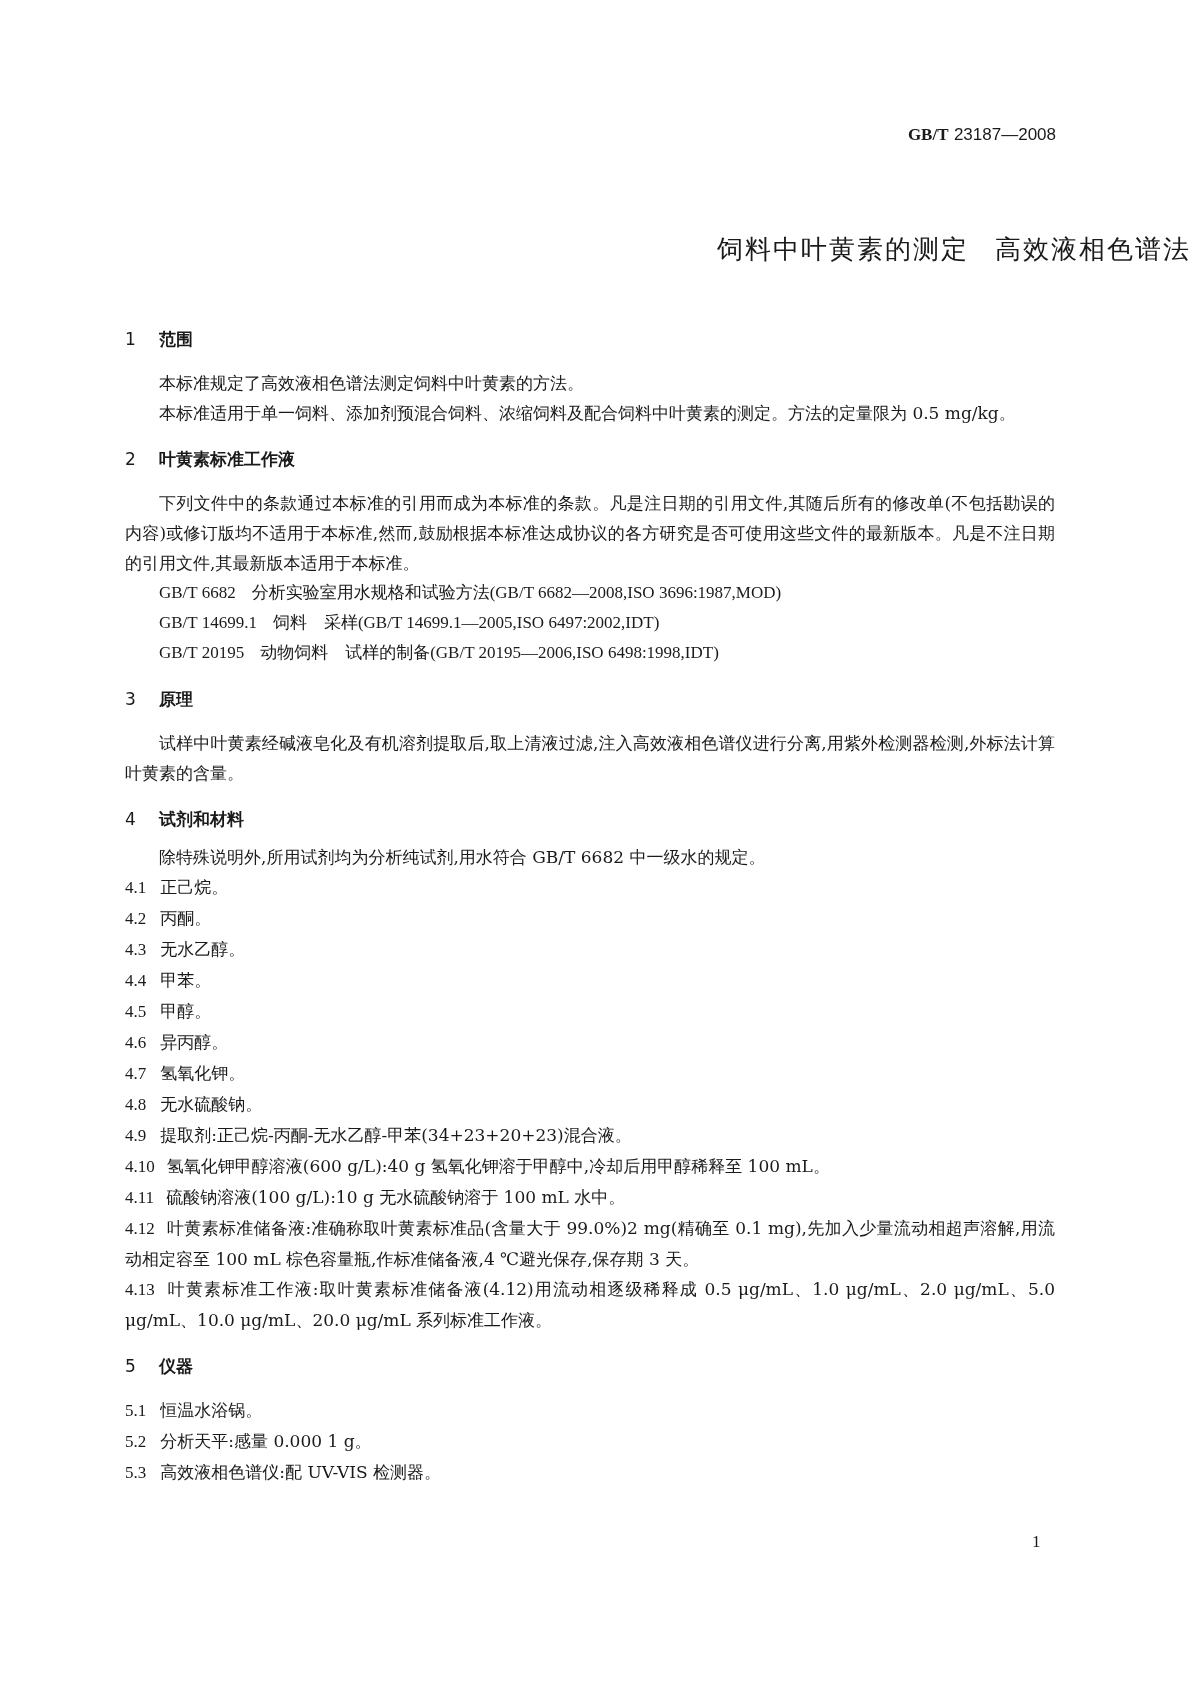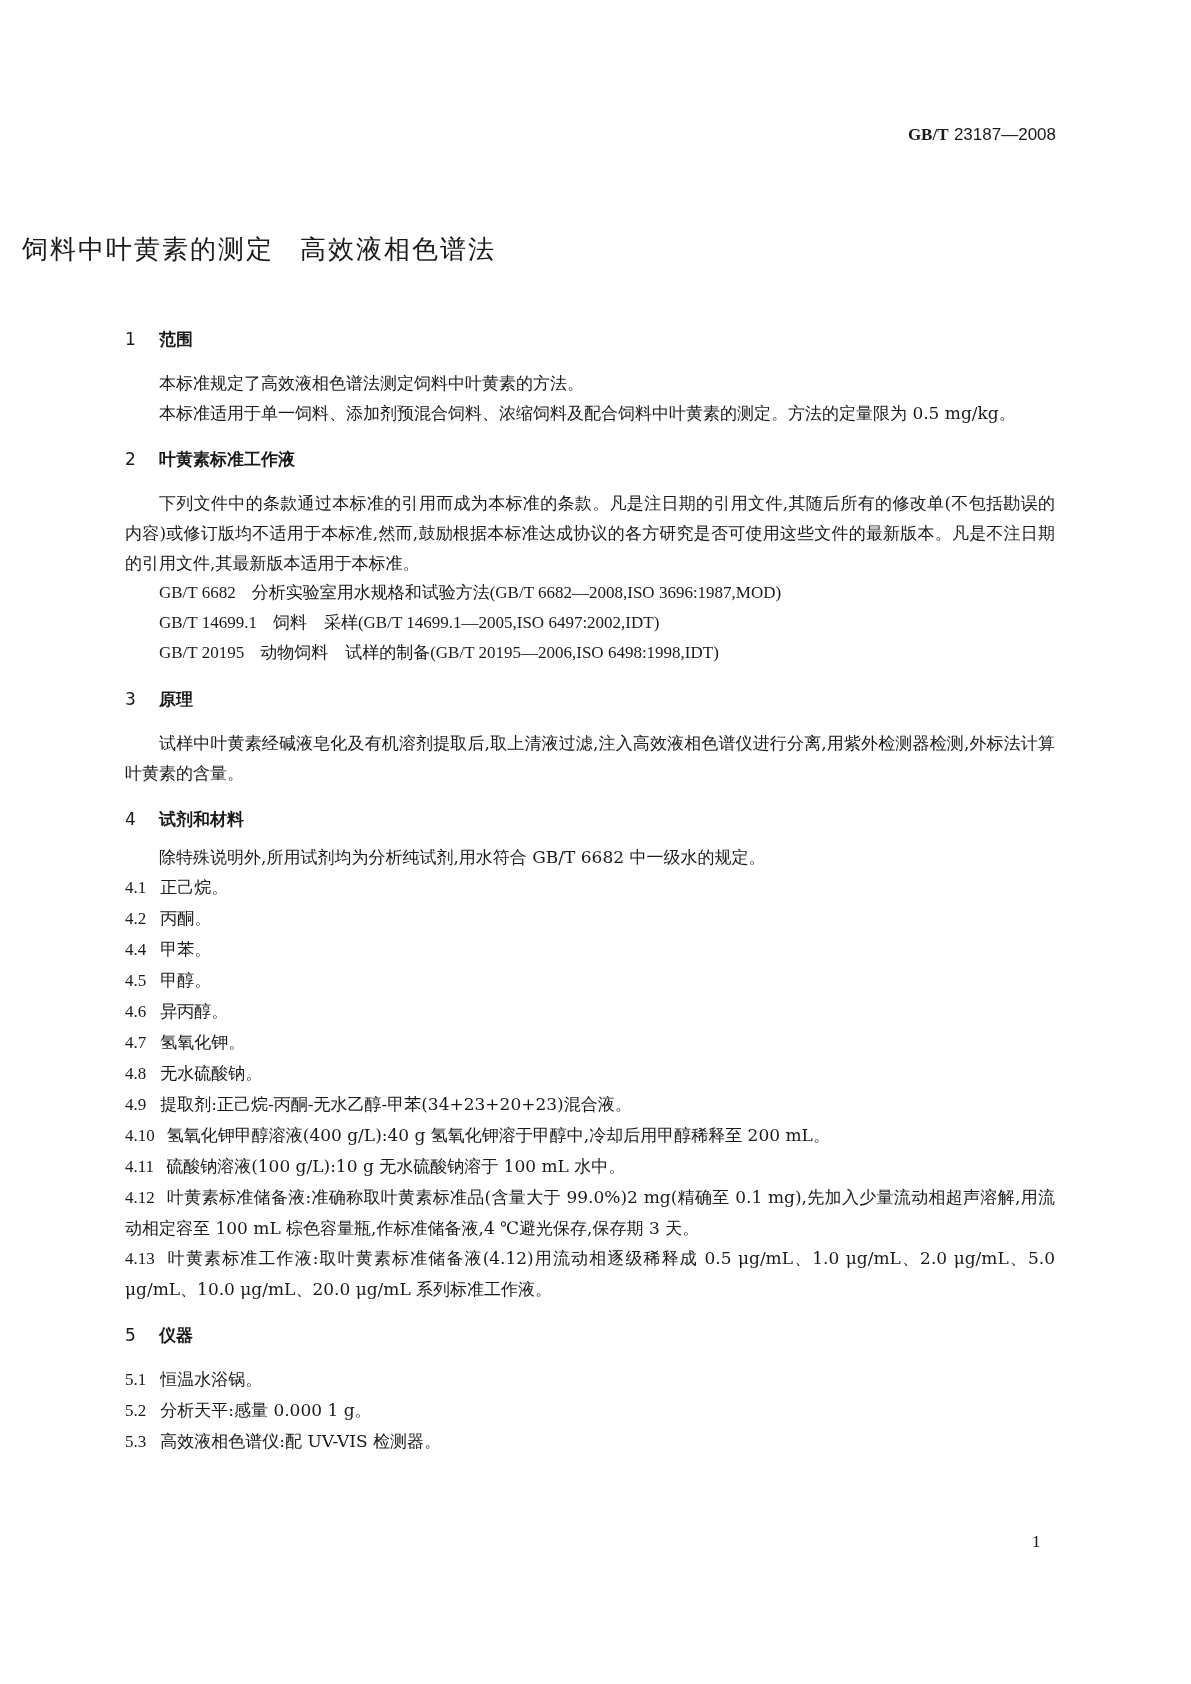--- a/index.html
+++ b/index.html
@@ -1,21 +1,21 @@
 <!DOCTYPE html>
 <html><head>
 <meta charset="utf-8">
 <style>
   html, body { margin:0; padding:0; background:#ffffff; }
   body { width:1191px; height:1684px; position:relative; overflow:hidden;
          font-family:"DejaVu Serif","Liberation Serif",serif; color:#1a1a1a; }
   .std-no { position:absolute; right:135px; top:124px; font-size:17px; }
   .std-no .gb { font-family:"Liberation Serif",serif; font-weight:bold;margin-left:48px; }
   .std-no .num { font-family:"Liberation Sans",sans-serif; }
-  .title { position:absolute; left:0; right:0; top:232px; text-align:left;
+  .title { position:absolute; left:0; right:0; top:232px; text-align:right;
            font-family:"DejaVu Sans",sans-serif; font-size:26px; letter-spacing:2px;margin-left:22px; }
   .title .gap { display:inline-block; width:26px; }
   .content { position:absolute; left:125px; width:930px; top:324px; font-size:17px; }
   .h { font-family:"DejaVu Sans",sans-serif; font-weight:bold; font-size:17px; margin:0; height:30px; line-height:30px; }
   .h .n { display:inline-block; width:34px; font-weight:normal; }
   .p { margin:0; line-height:30px; text-indent:2em; text-align:justify; }
   .ref { margin:0; line-height:30px; padding-left:2em; font-family:"Liberation Serif","DejaVu Serif",serif; }
   .ref .code { display:inline-block; min-width:0; margin-right:16px; }
   .item { margin:0; line-height:30px; text-align:justify; }
   .item .n { font-family:Liberation Serif, serif; display:inline-block; margin-right:14px; }
@@ -59,27 +59,28 @@
     <div class="after-h"></div>
     <p class="p">试样中叶黄素经碱液皂化及有机溶剂提取后,取上清液过滤,注入高效液相色谱仪进行分离,用紫外检测器检测,外标法计算叶黄素的含量。</p>
   </div>
 
   <div class="sec">
     <p class="h"><span class="n">4</span><span>试剂和材料</span></p>
     <div class="after-h" style="margin-top:8px"></div>
     <p class="p">除特殊说明外,所用试剂均为分析纯试剂,用水符合 GB/T 6682 中一级水的规定。</p>
     <p class="item"><span class="n">4.1</span><span>正己烷。</span></p>
     <p class="item"><span class="n">4.2</span><span>丙酮。</span></p>
+    <p class="item"><span class="n">4.3</span><span>无水乙醇。</span></p>
     <p class="item"><span class="n">4.4</span><span>甲苯。</span></p>
     <p class="item"><span class="n">4.5</span><span>甲醇。</span></p>
     <p class="item"><span class="n">4.6</span><span>异丙醇。</span></p>
     <p class="item"><span class="n">4.7</span><span>氢氧化钾。</span></p>
     <p class="item"><span class="n">4.8</span><span>无水硫酸钠。</span></p>
     <p class="item"><span class="n">4.9</span><span>提取剂:正己烷-丙酮-无水乙醇-甲苯(34+23+20+23)混合液。</span></p>
-    <p class="item"><span class="n w">4.10</span><span>氢氧化钾甲醇溶液(400 g/L):40 g 氢氧化钾溶于甲醇中,冷却后用甲醇稀释至 200 mL。</span></p>
+    <p class="item"><span class="n w">4.10</span><span>氢氧化钾甲醇溶液(600 g/L):40 g 氢氧化钾溶于甲醇中,冷却后用甲醇稀释至 100 mL。</span></p>
     <p class="item"><span class="n w">4.11</span><span>硫酸钠溶液(100 g/L):10 g 无水硫酸钠溶于 100 mL 水中。</span></p>
     <p class="item"><span class="n w">4.12</span><span>叶黄素标准储备液:准确称取叶黄素标准品(含量大于 99.0%)2 mg(精确至 0.1 mg),先加入少量流动相超声溶解,用流动相定容至 100 mL 棕色容量瓶,作标准储备液,4 ℃避光保存,保存期 3 天。</span></p>
     <p class="item"><span class="n w">4.13</span><span>叶黄素标准工作液:取叶黄素标准储备液(4.12)用流动相逐级稀释成 0.5 μg/mL、1.0 μg/mL、2.0 μg/mL、5.0 μg/mL、10.0 μg/mL、20.0 μg/mL 系列标准工作液。</span></p>
   </div>
 
   <div class="sec">
     <p class="h"><span class="n">5</span><span>仪器</span></p>
     <div class="after-h"></div>
     <p class="item"><span class="n">5.1</span><span>恒温水浴锅。</span></p>
     <p class="item"><span class="n">5.2</span><span>分析天平:感量 0.000 1 g。</span></p>

